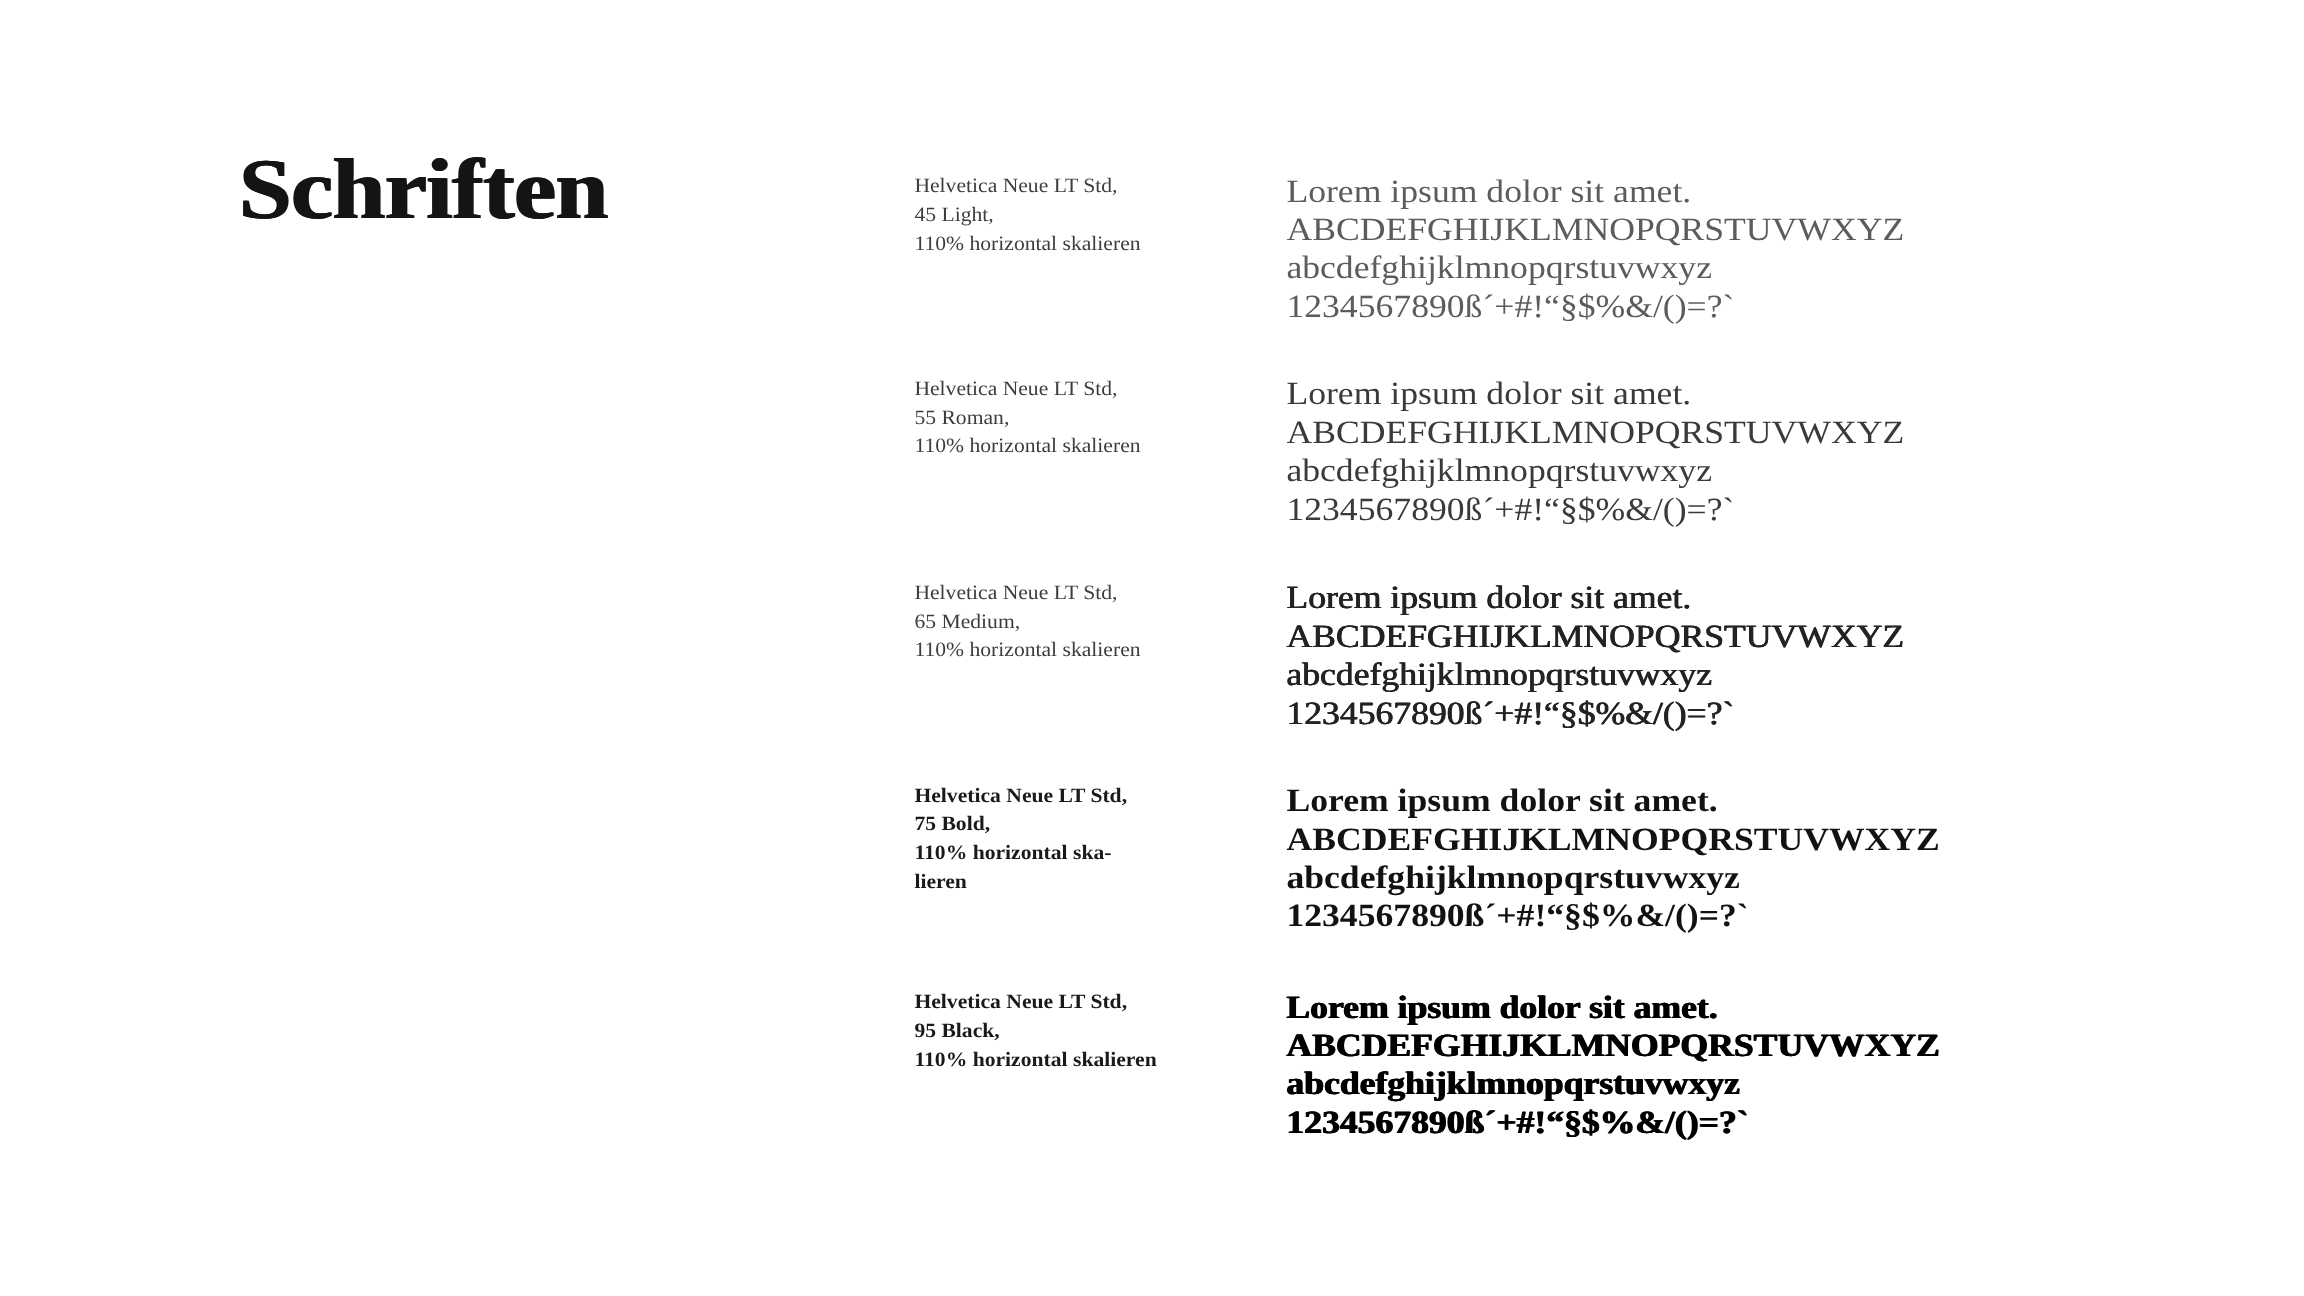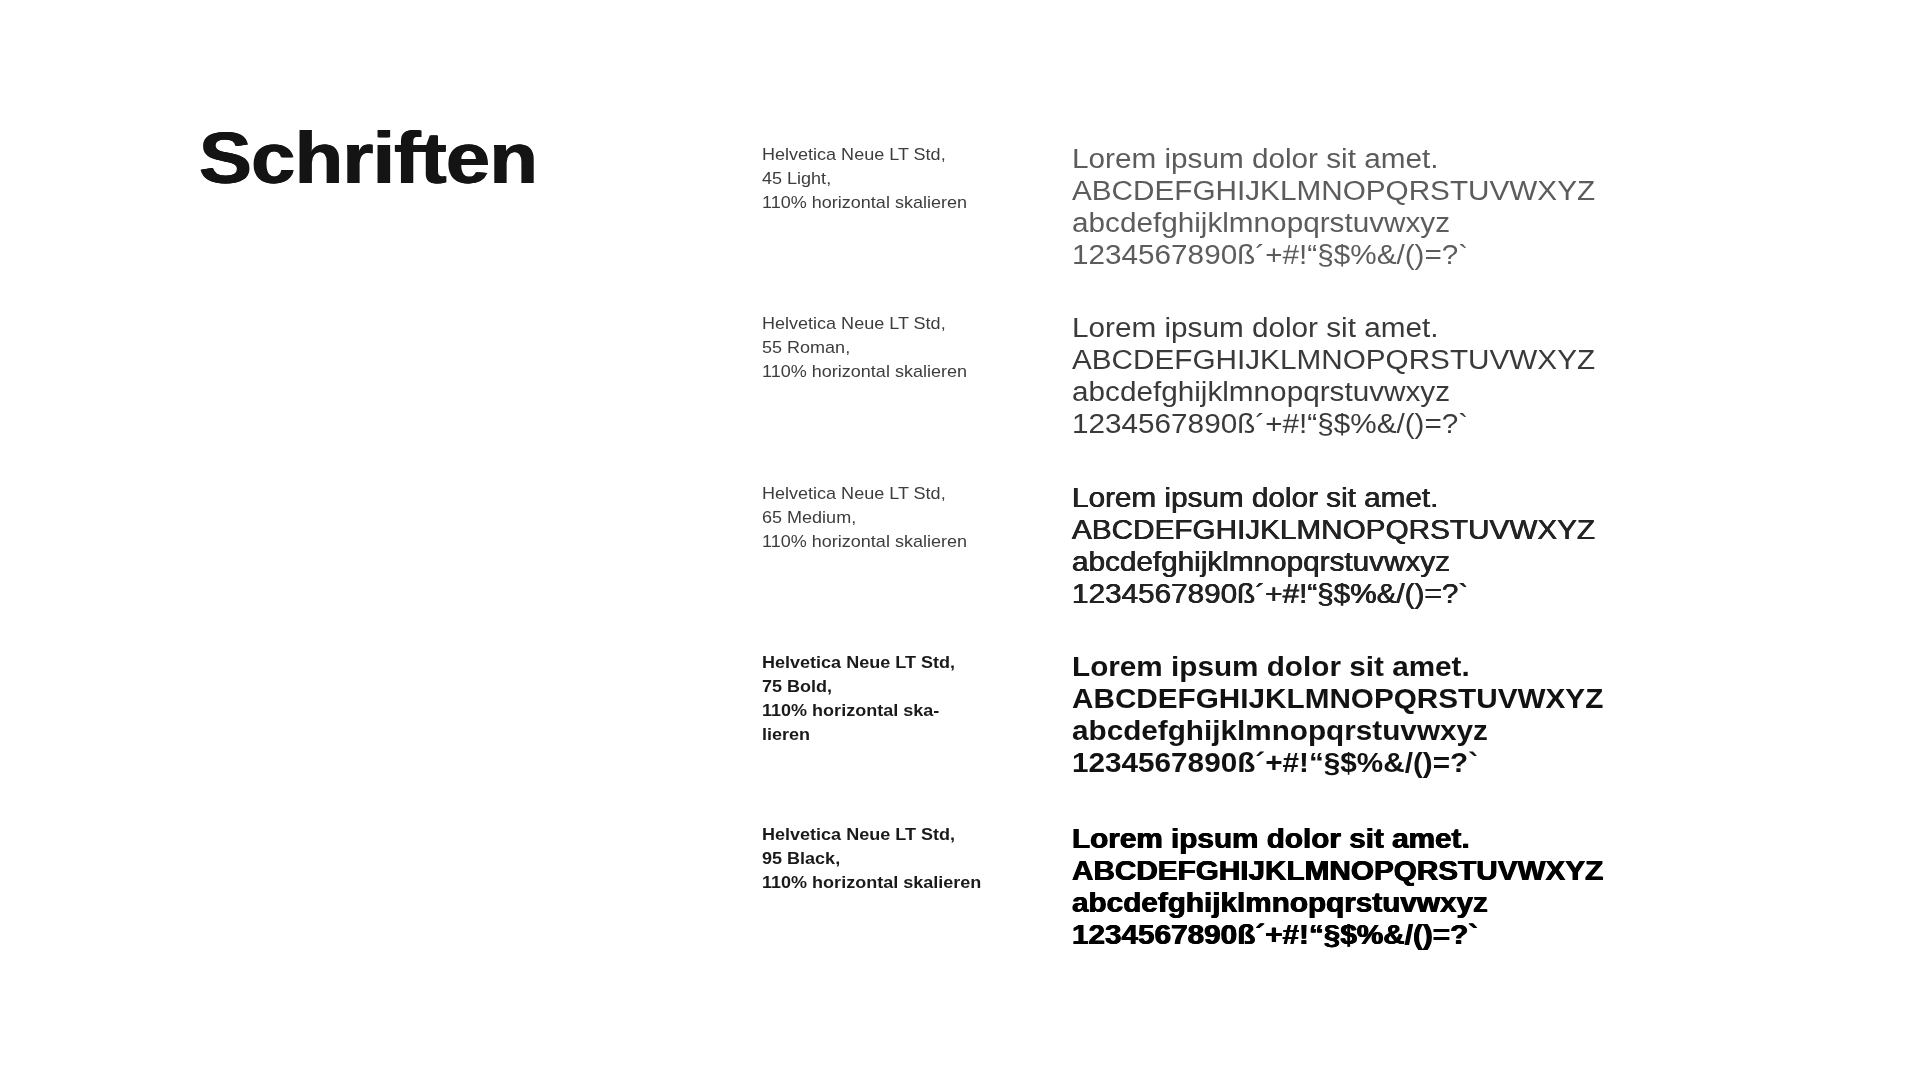--- a/index.html
+++ b/index.html
@@ -7,21 +7,21 @@
     margin: 0;
     padding: 0;
     background: #ffffff;
   }
   .page {
     position: relative;
     width: 1920px;
     height: 1080px;
     background: #ffffff;
     overflow: hidden;
-    font-family: Liberation Sans, sans-serif;
+    font-family: Liberation Serif, serif;
   }
   .title {
     position: absolute;
     left: 199px;
     top: 120px;
     margin: 0;
     font-size: 72px;
     line-height: 76px;
     font-weight: 700;
     letter-spacing: -0.5px;

